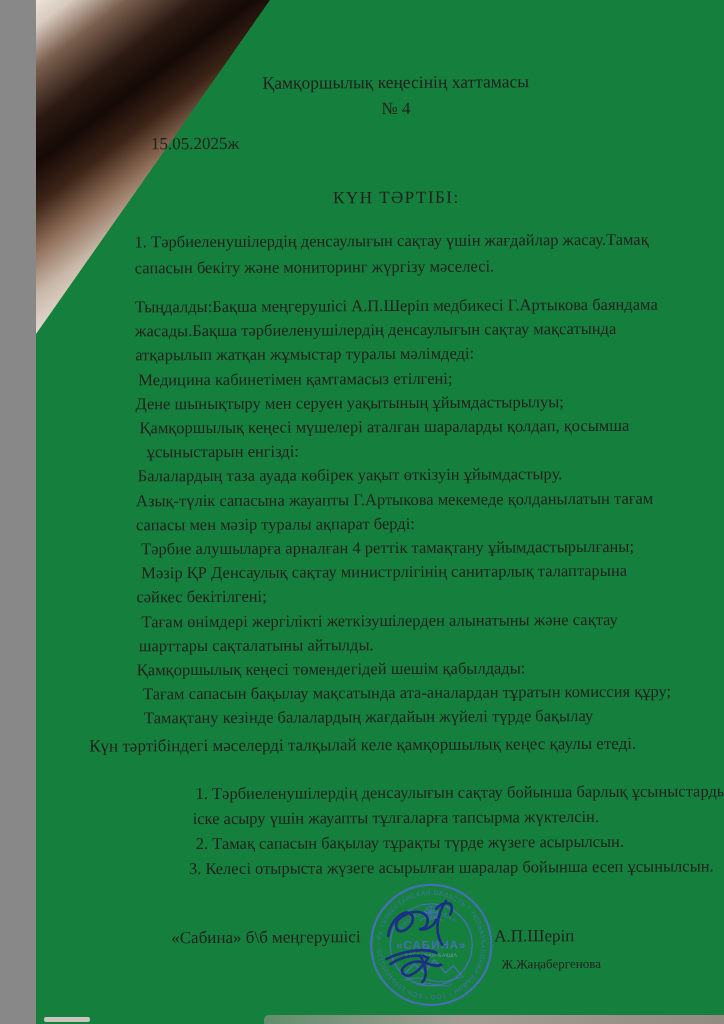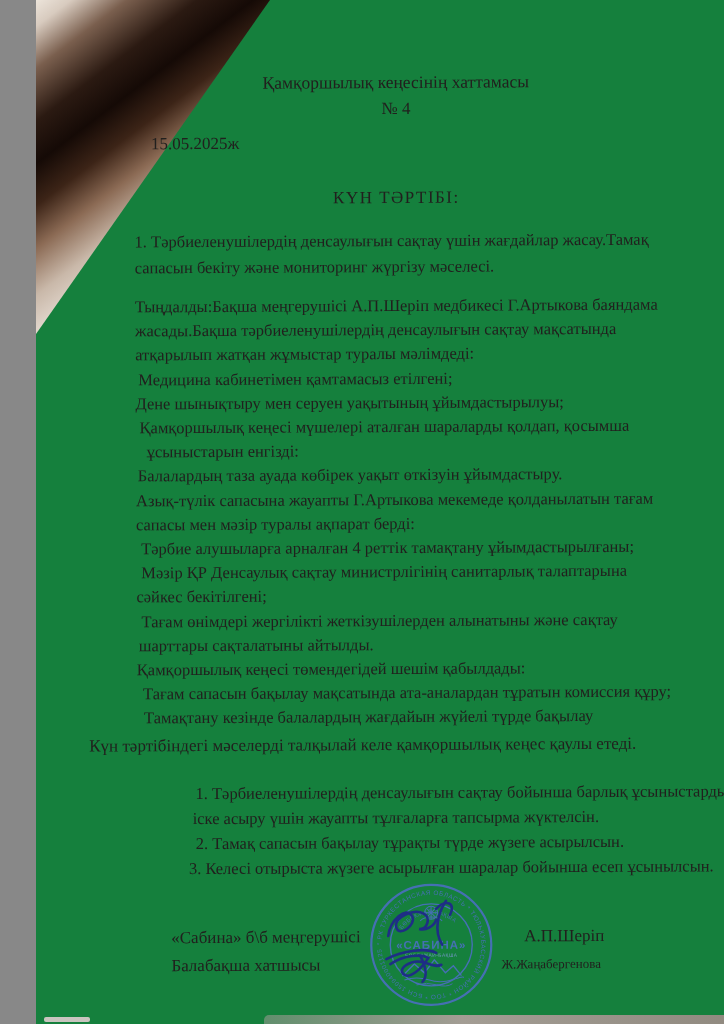--- a/index.html
+++ b/index.html
@@ -46,21 +46,21 @@
   .doc-title{top:70px;font-size:17.5px;}
   .doc-number{top:97px;font-size:17px;}
   .doc-date{left:117px;top:131px;font-size:17px;}
   .agenda-heading{top:186px;font-size:17px;letter-spacing:1.5px;}
   .agenda-item{left:100px;top:228px;line-height:25.5px;}
   .body-block{left:100px;top:294px;}
   .body-block div{white-space:nowrap;}
   .resolution-intro{left:52px;top:733px;font-size:17px;}
   .res-block{left:150px;top:780px;line-height:25px;}
   .sig-role1{left:133px;top:925px;font-size:17px;}
-  .sig-name1{left:486px;top:925px;font-size:17px;}
+  .sig-name1{left:456px;top:925px;font-size:17px;}
   .sig-role2{left:133px;top:953px;font-size:17px;}
   .sig-name2{left:463px;top:953px;font-size:13px;}
   .stamp-svg{position:absolute;left:330px;top:882px;width:126px;height:126px;opacity:.92;}
   .ink-svg{position:absolute;left:338px;top:896px;width:122px;height:88px;}
 </style>
 </head>
 <body>
 
 <div class="page">
 
@@ -106,21 +106,20 @@
 
     <div class="txt res-block">
       <div style="padding-left:8px">1. Тәрбиеленушілердің денсаулығын сақтау бойынша барлық ұсыныстарды</div>
       <div style="padding-left:5px">іске асыру үшін жауапты тұлғаларға тапсырма жүктелсін.</div>
       <div style="padding-left:8px">2. Тамақ сапасын бақылау тұрақты түрде жүзеге асырылсын.</div>
       <div style="padding-left:1px">3. Келесі отырыста жүзеге асырылған шаралар бойынша есеп ұсынылсын.</div>
     </div>
 
     <div class="txt sig-role1">«Сабина» б\б меңгерушісі</div>
     <div class="txt sig-name1">А.П.Шеріп</div>
-    <div class="txt sig-role2">Балабақша хатшысы</div>
     <div class="txt sig-name2">Ж.Жаңабергенова</div>
 
     <svg class="stamp-svg" viewBox="0 0 126 126">
       <g stroke="#4a6fbe" fill="none">
         <circle cx="63" cy="63" r="60" stroke-width="2.2"></circle>
         <circle cx="63" cy="63" r="41" stroke-width="1.4"></circle>
       </g>
       <defs>
         <path id="ringPath" d="M 13,63 a 50,50 0 1 1 100,0 a 50,50 0 1 1 -100,0"></path>
         <path id="arcPath" d="M 31,53 A 35,35 0 0 1 95,53"></path>

